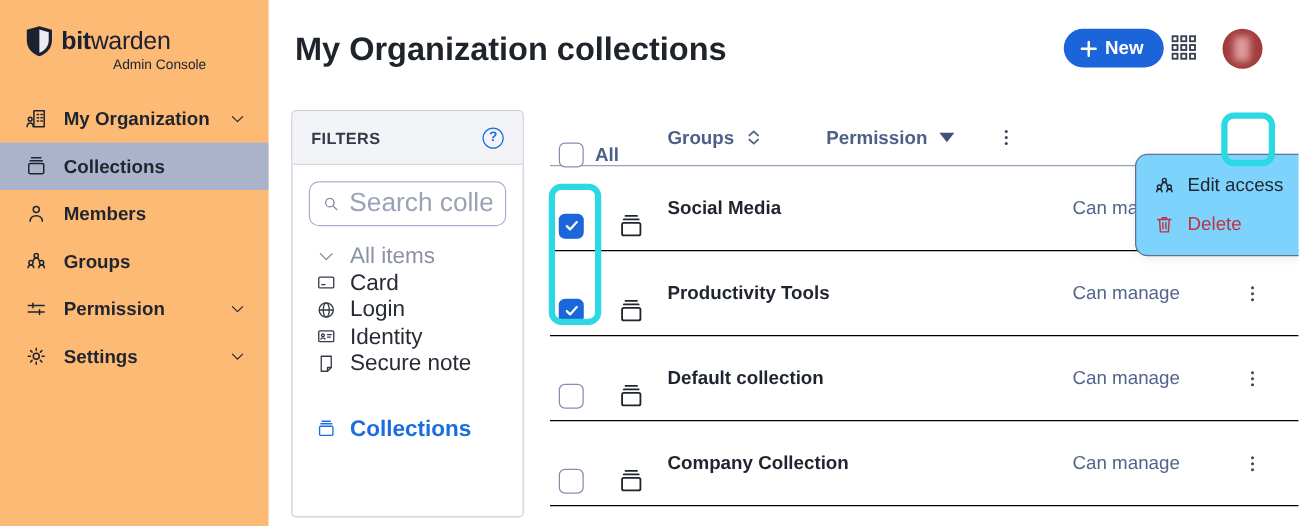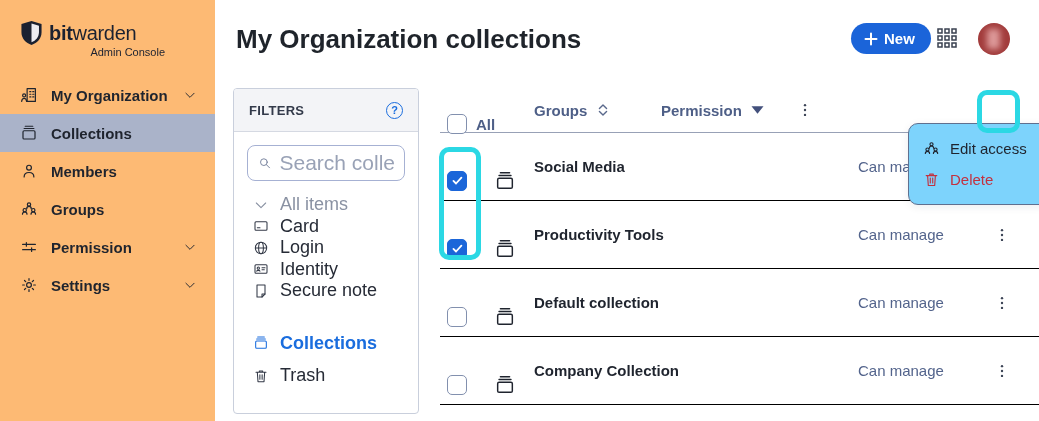--- a/index.html
+++ b/index.html
@@ -254,26 +254,20 @@
         </div>
 
         <div class="f-item link-active">
           <svg class="ic" width="16" height="16" viewBox="0 0 24 24">
             <path d="M7 3h10"></path>
               <path d="M5.5 6h13"></path>
               <rect x="4" y="9" width="16" height="11" rx="1.5"></rect>
           </svg>
           <span>Collections</span>
         </div>
-        <div class="f-item trash-item">
-          <svg class="ic" width="16" height="16" viewBox="0 0 24 24">
-            <path d="M4.5 6.5h15M9.5 6.5V4.5h5v2M6.5 6.5l1 14h9l1-14M10.3 10v7M13.7 10v7"></path>
-          </svg>
-          <span>Trash</span>
-        </div>
       </div>
     </div>
 
     <div class="table">
       <div class="t-head">
         <div class="col-a">
           <div class="cb"></div>
           <span class="all-label">All</span>
         </div>
         <div class="col-groups">

